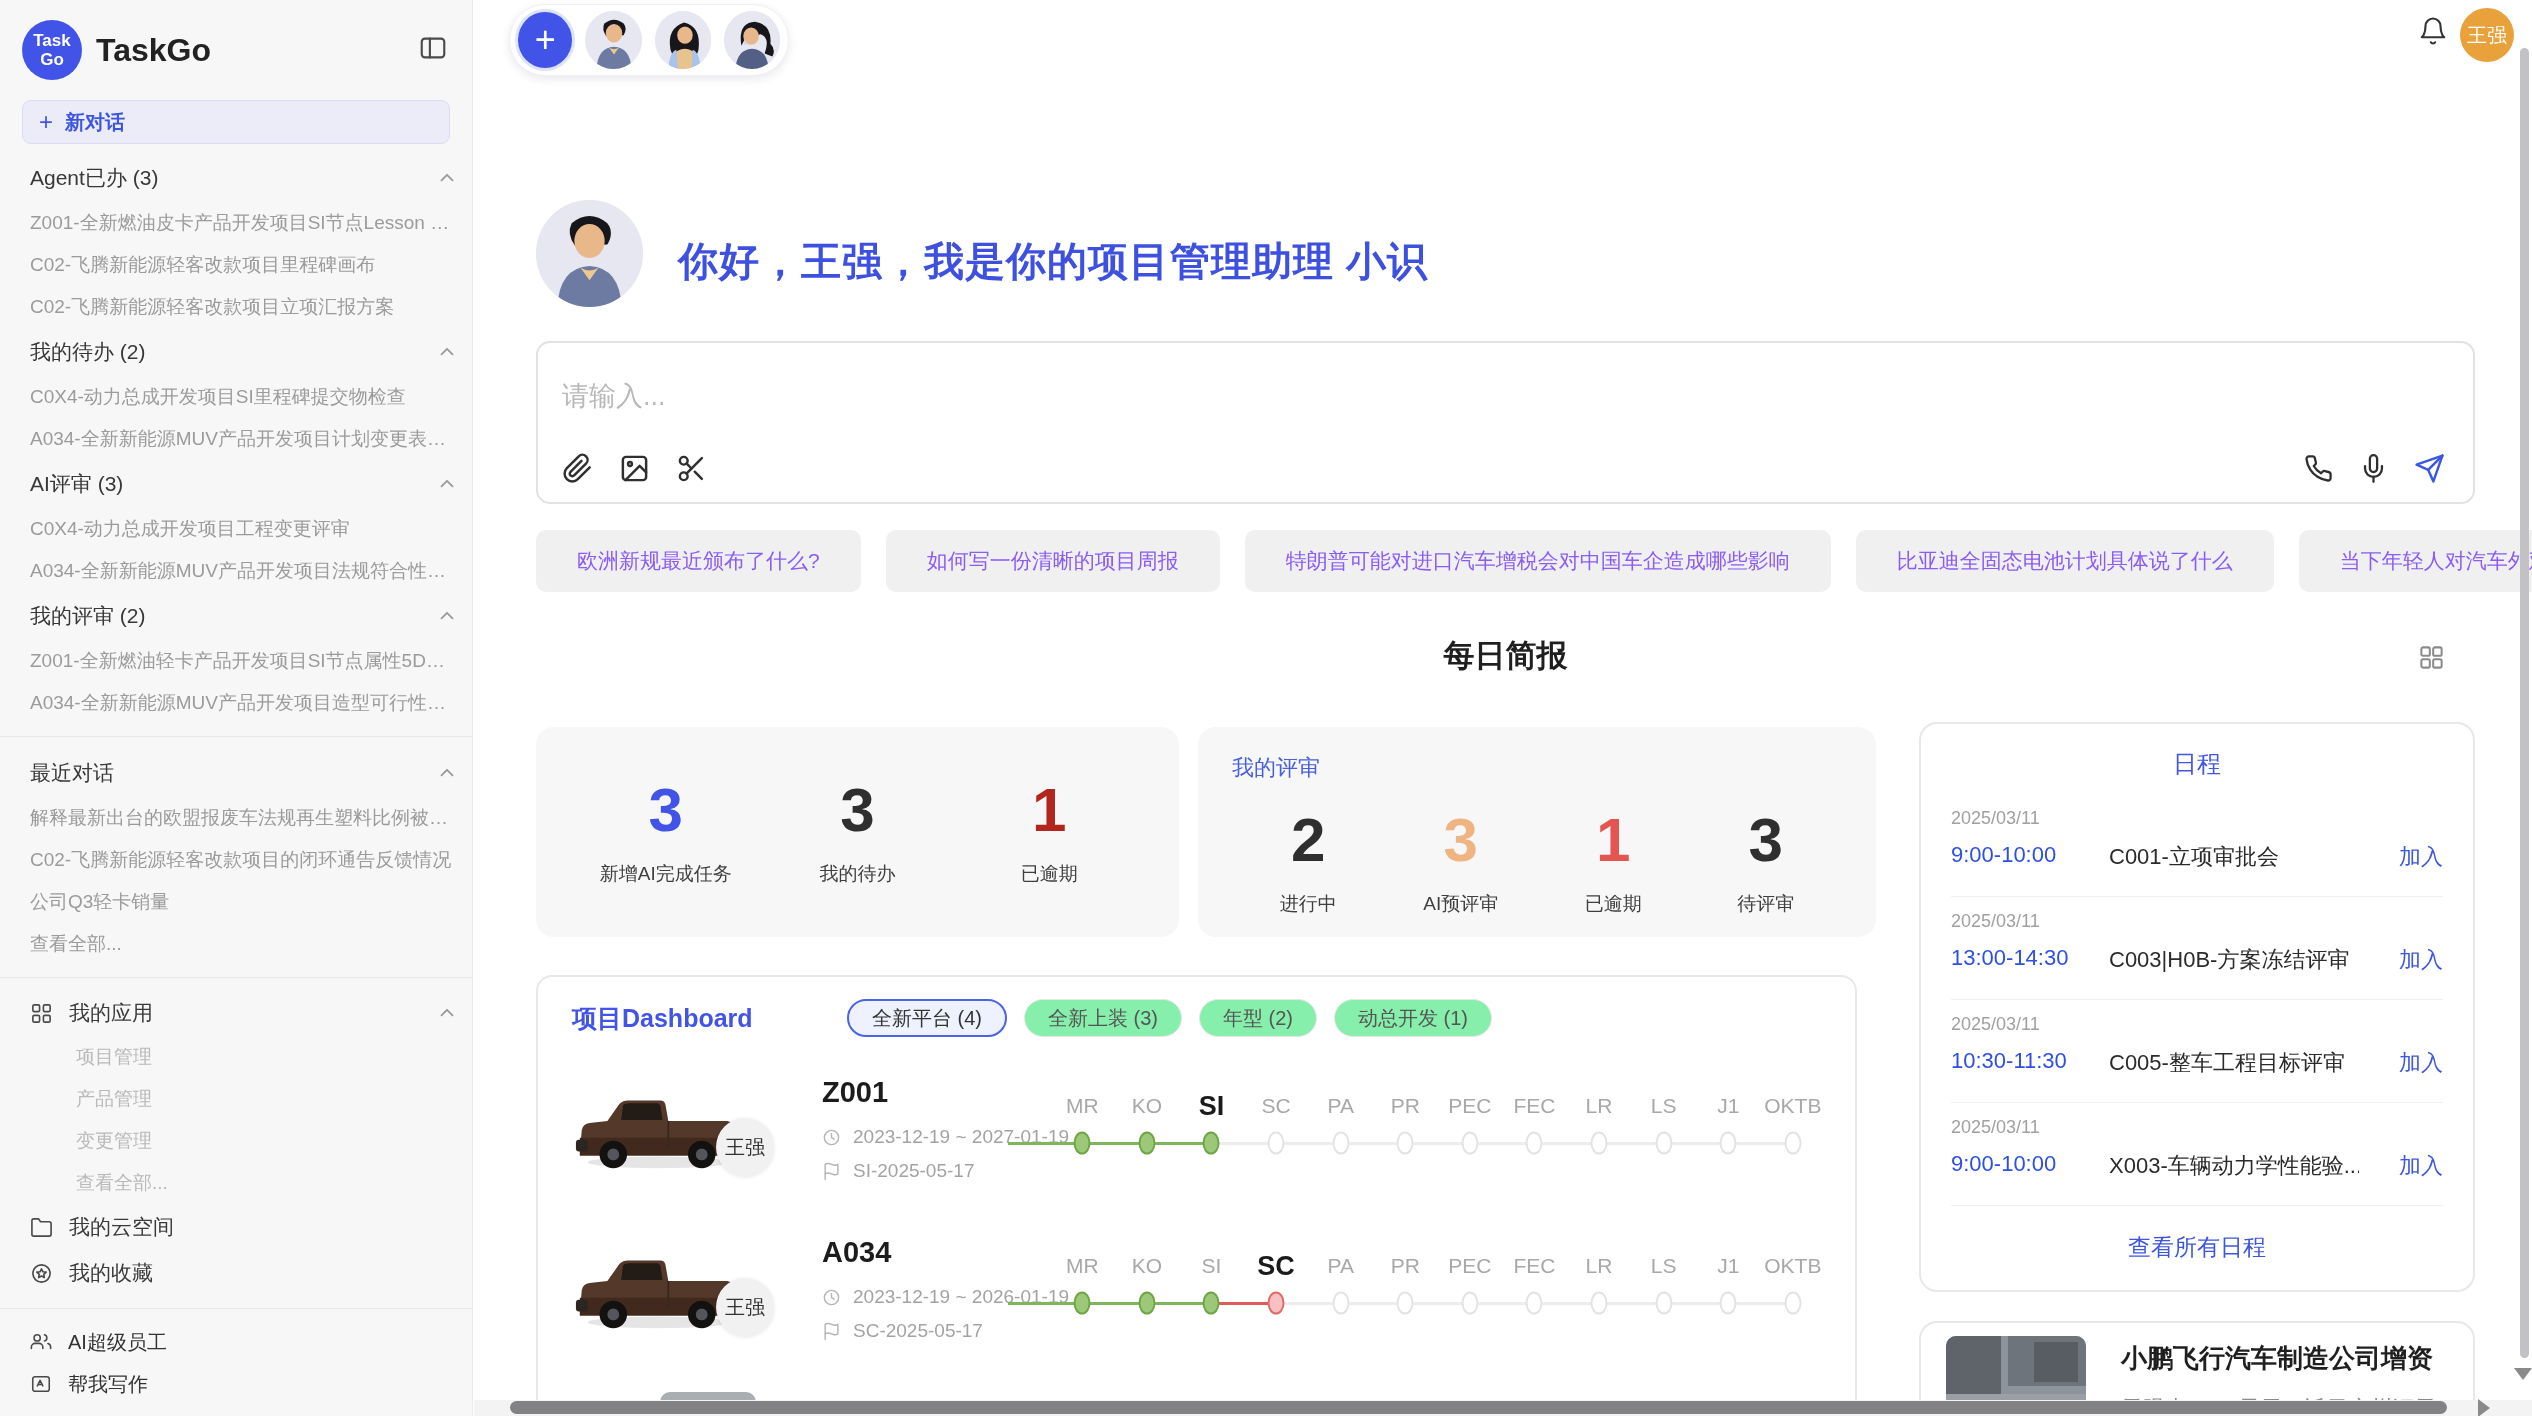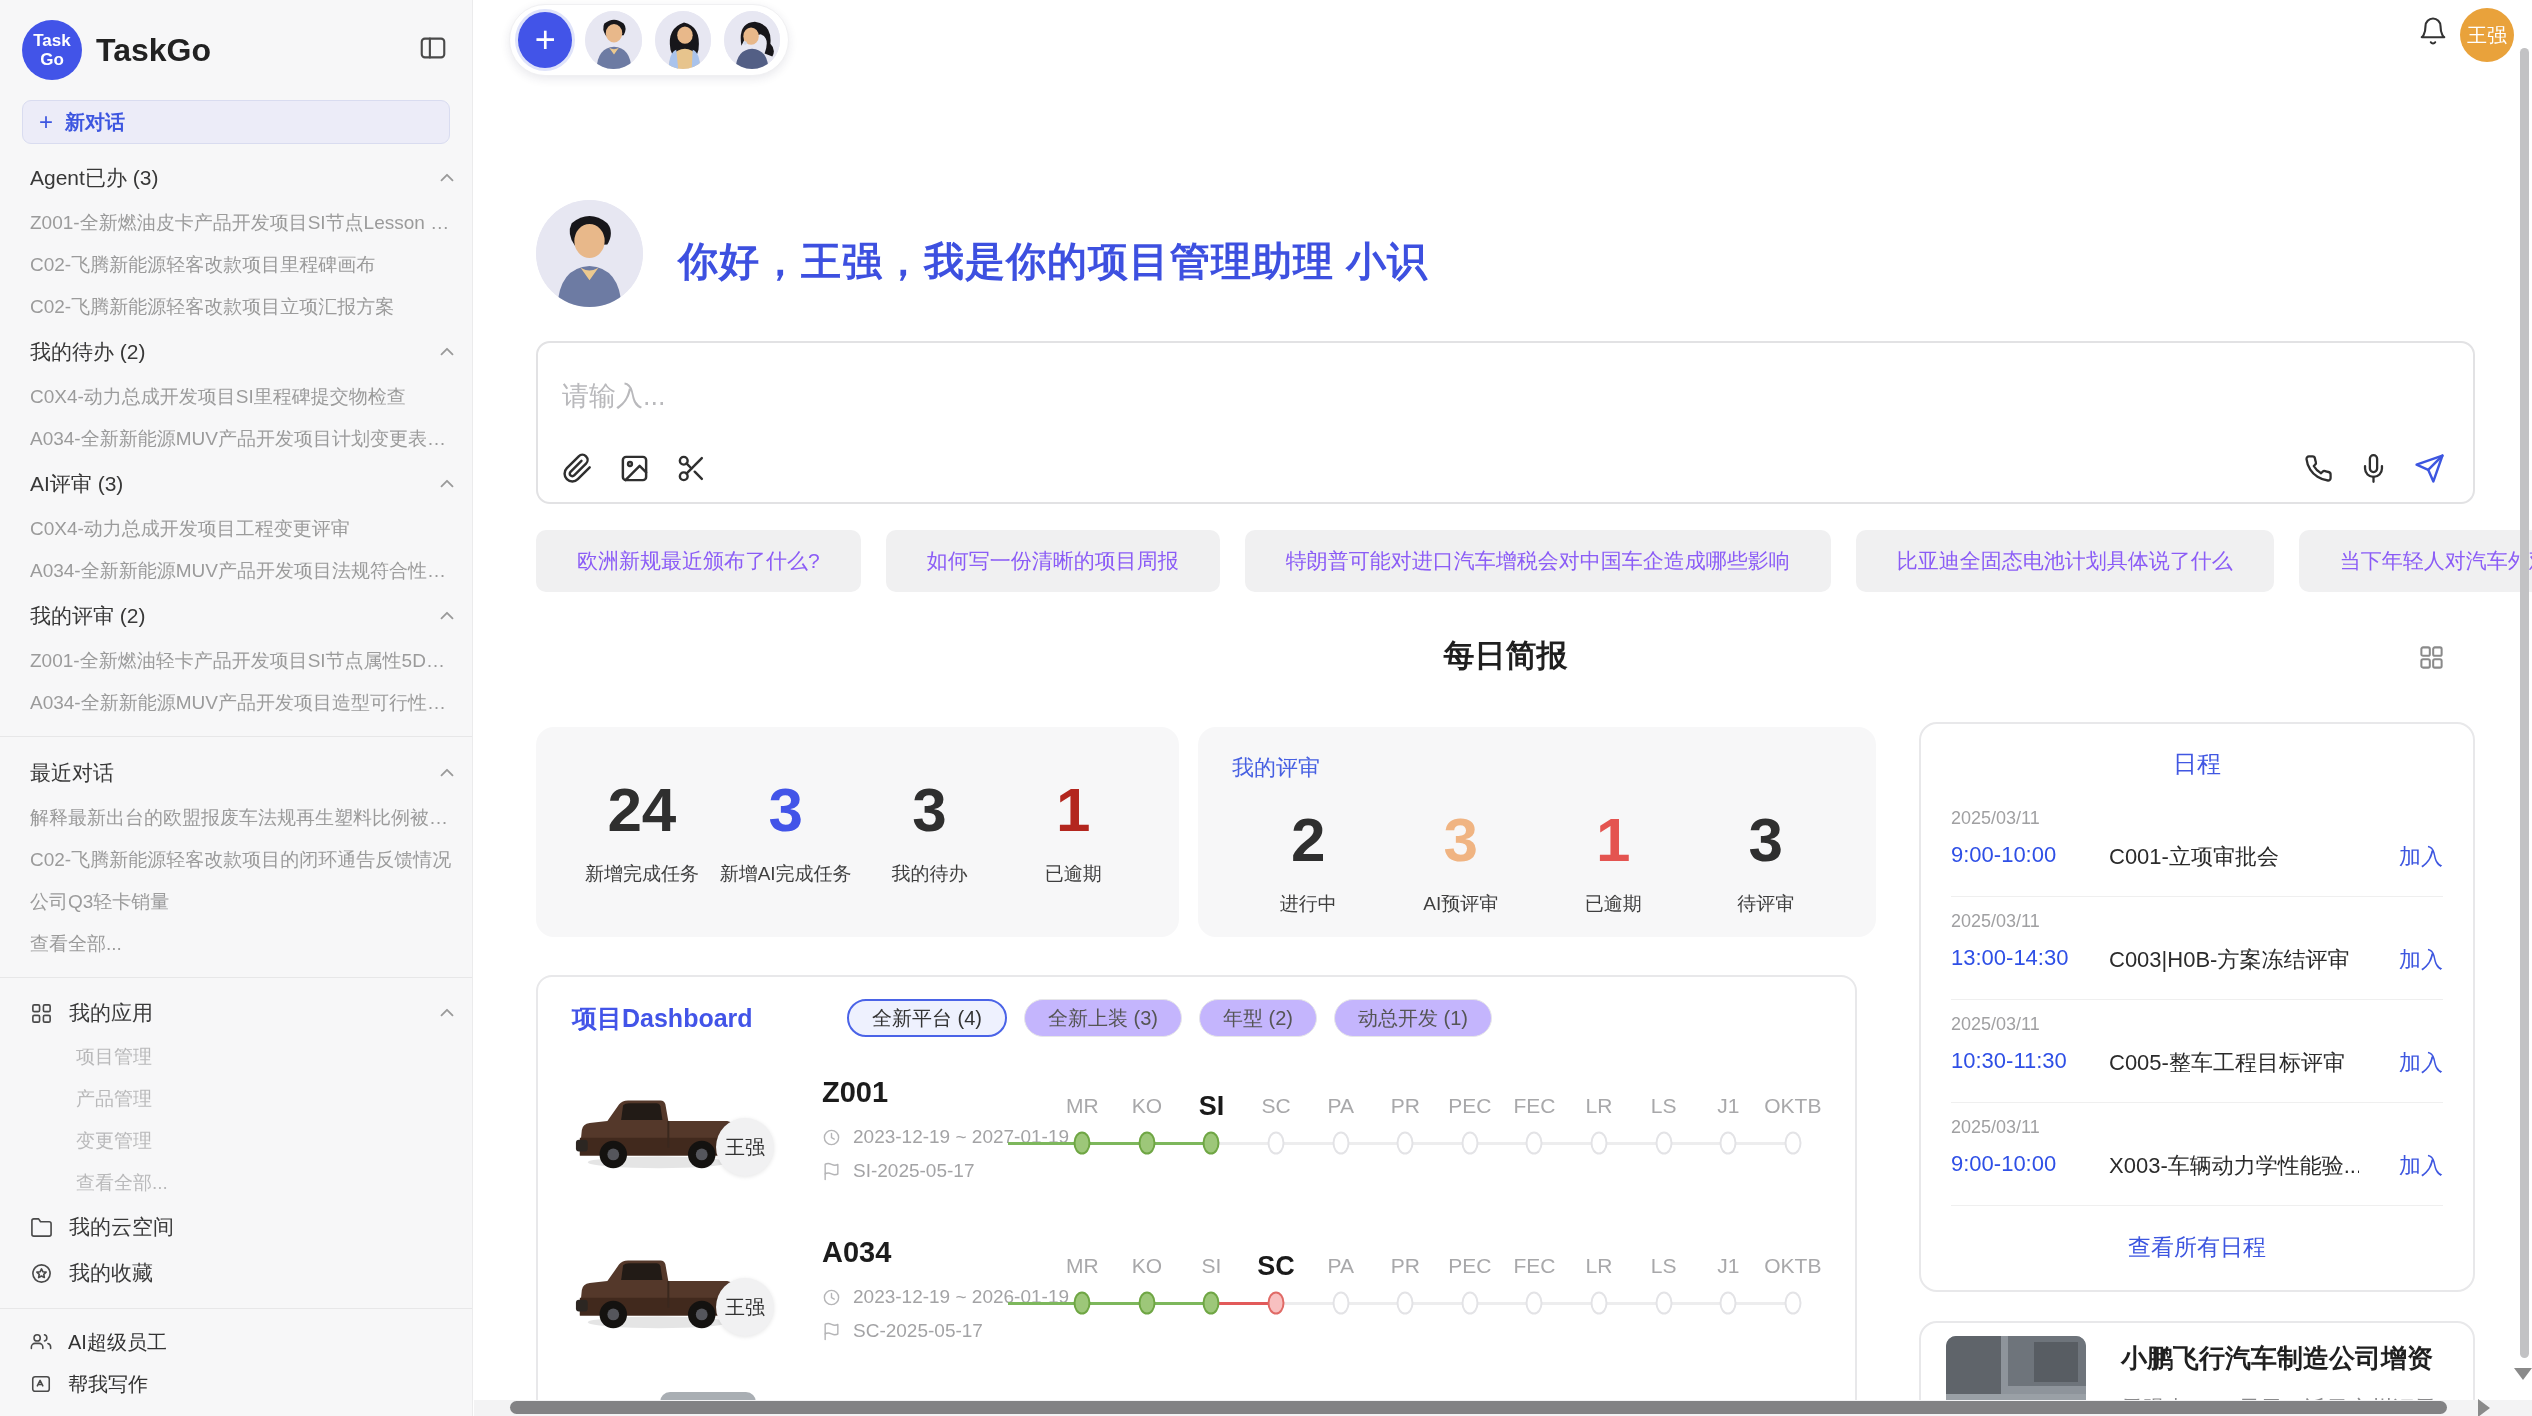--- a/index.html
+++ b/index.html
@@ -83,21 +83,21 @@
   .stat .v { font-size:62px; font-weight:600; line-height:70px; }
   .stat .l { font-size:19px; color:#3f3f3f; margin-top:16px; }
 
   
   .dash-card { position:absolute; left:536px; top:975px; width:1321px; height:600px;
     background:#fff; border:2px solid #e8e8ea; border-radius:16px; }
   .dash-h { position:absolute; left:34px; top:22px; display:flex; align-items:center; gap:0; }
   .dash-title { font-size:25px; font-weight:600; color:#4254e8; width:275px; }
   .filters { display:flex; gap:17px; }
   .filter { height:38px; border-radius:20px; display:flex; align-items:center; padding:0 23px;
-    font-size:20px; color:#555; background:#c4b5fd; border:1px solid #e6e6e8; cursor:pointer; }
+    font-size:20px; color:#555; background:#86efac; border:1px solid #e6e6e8; cursor:pointer; }
   .filter.active { border:2px solid #4a63e7; background:#eef1fe; color:#333; }
   .proj-row { position:absolute; left:0; width:1321px; height:135px; }
   .car-box { position:absolute; left:34px; top:0; width:172px; height:112px; }
   .owner-badge { position:absolute; left:178px; top:50px; width:58px; height:58px; border-radius:50%;
     background:#f1f1f2; box-shadow:0 1px 4px rgba(0,0,0,.10); display:flex; align-items:center;
     justify-content:center; font-size:20px; color:#333; z-index:2; }
   .p-code { position:absolute; left:284px; top:8px; font-size:29px; font-weight:700; color:#1c1c1c; }
   .p-meta { position:absolute; left:284px; display:flex; align-items:center; gap:12px;
     font-size:19px; color:#a3a3a5; }
   .p-meta svg { stroke:#b5b5b7; }
@@ -380,24 +380,20 @@
     <svg width="27" height="27" viewBox="0 0 24 24" fill="none" stroke="#8a8a8a" stroke-width="1.8" stroke-linejoin="round">
         <rect x="3" y="3" width="7.5" height="7.5" rx="1.5"></rect>
         <rect x="13.5" y="3" width="7.5" height="7.5" rx="1.5"></rect>
         <rect x="13.5" y="13.5" width="7.5" height="7.5" rx="1.5"></rect>
         <rect x="3" y="13.5" width="7.5" height="7.5" rx="1.5"></rect>
       </svg>
   </span>
   <div class="stat-card" id="stat-card-0" style="left:536px; width:643px;">
     <div class="stats">
         <div class="stat">
-          <div class="v" style="color: rgb(47, 47, 47);">24</div>
-          <div class="l">新增完成任务</div>
-        </div>
-        <div class="stat">
           <div class="v" style="color: rgb(66, 84, 232);">3</div>
           <div class="l">新增AI完成任务</div>
         </div>
         <div class="stat">
           <div class="v" style="color: rgb(47, 47, 47);">3</div>
           <div class="l">我的待办</div>
         </div>
         <div class="stat">
           <div class="v" style="color: rgb(179, 38, 30);">1</div>
           <div class="l">已逾期</div>

